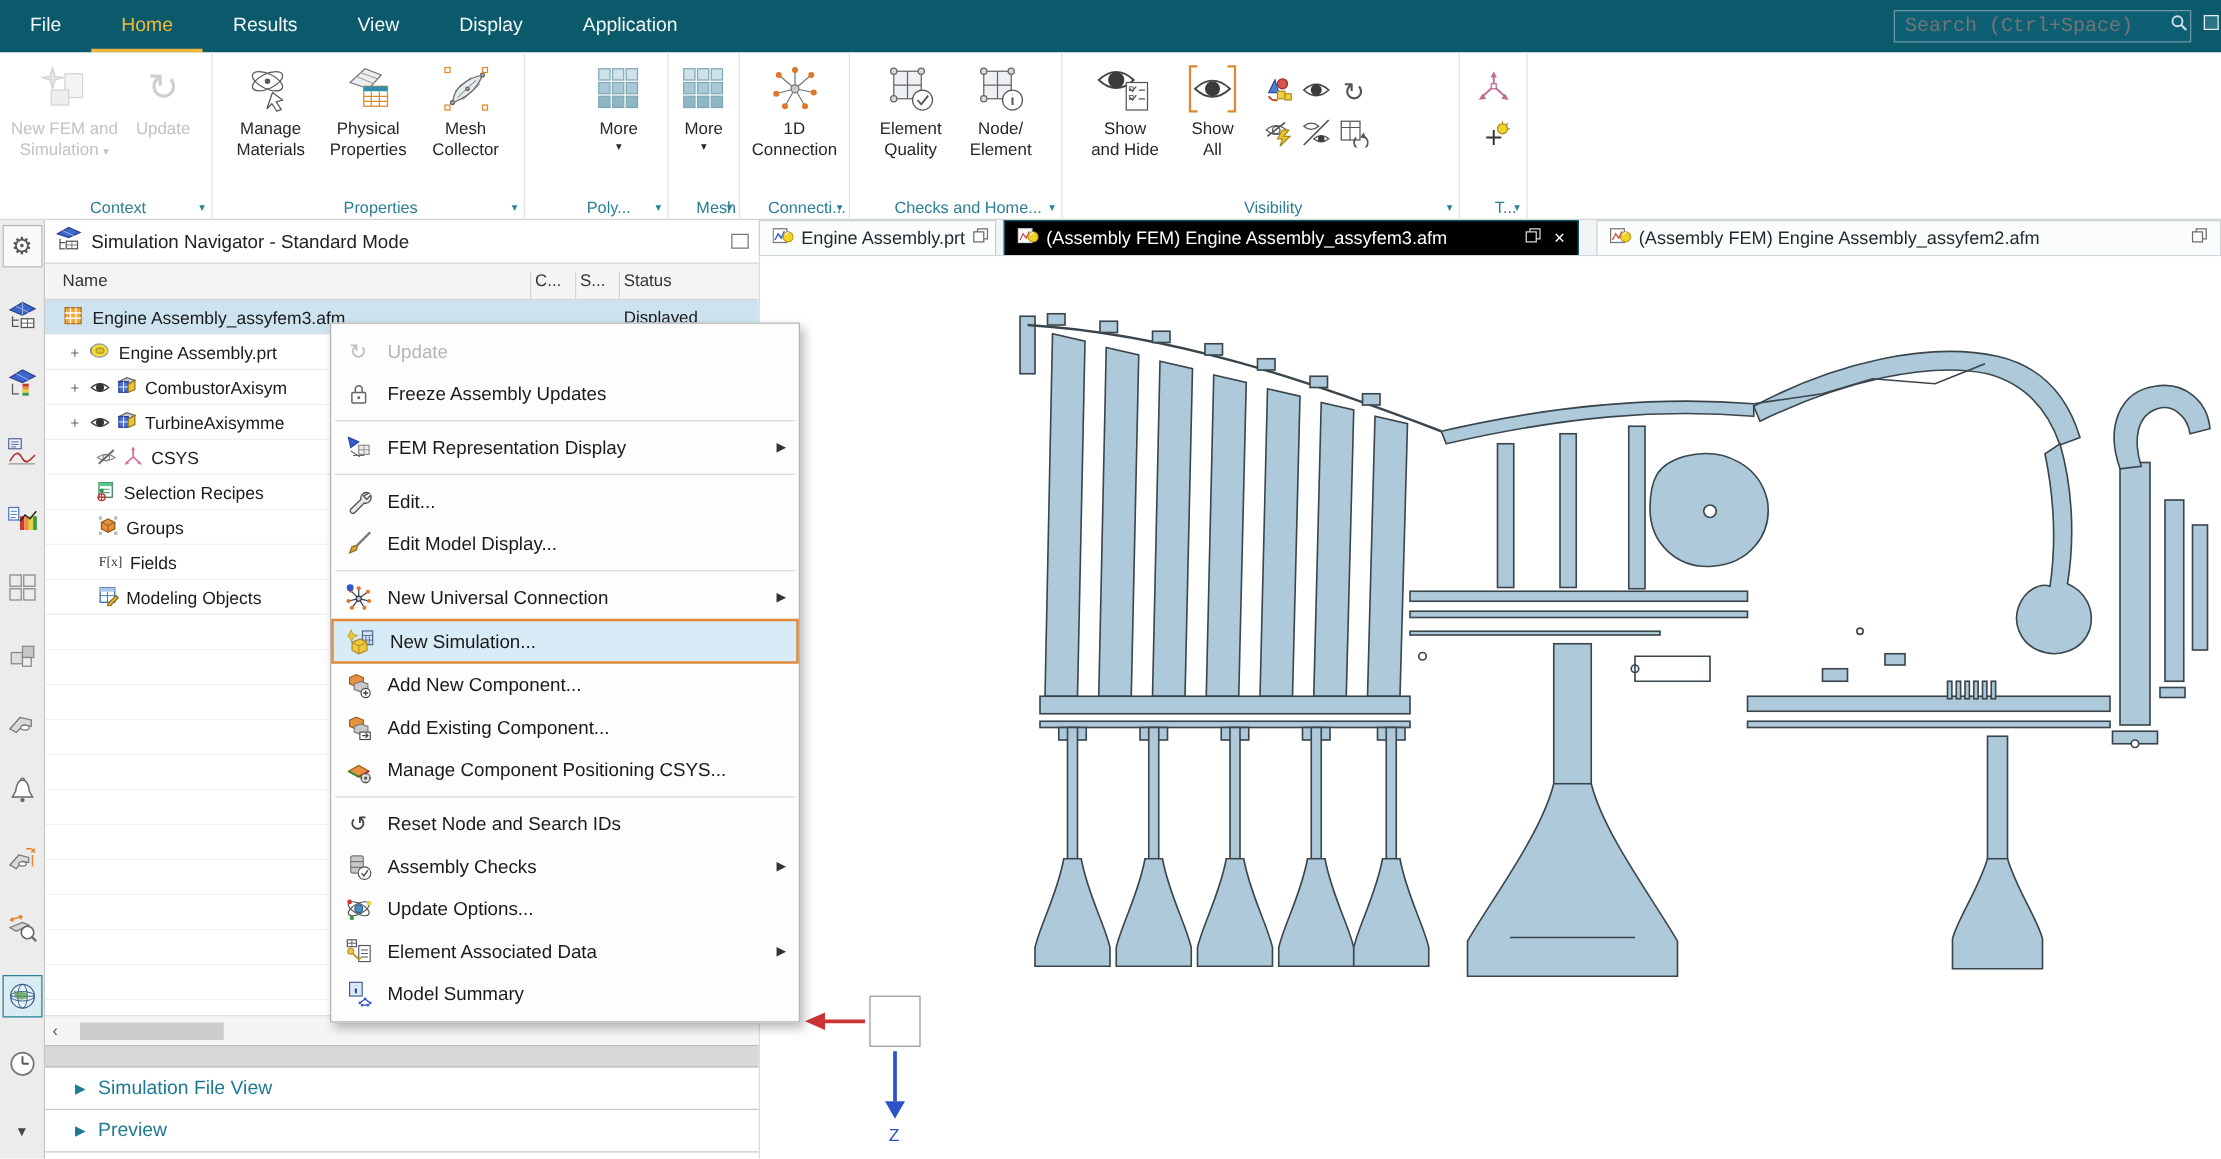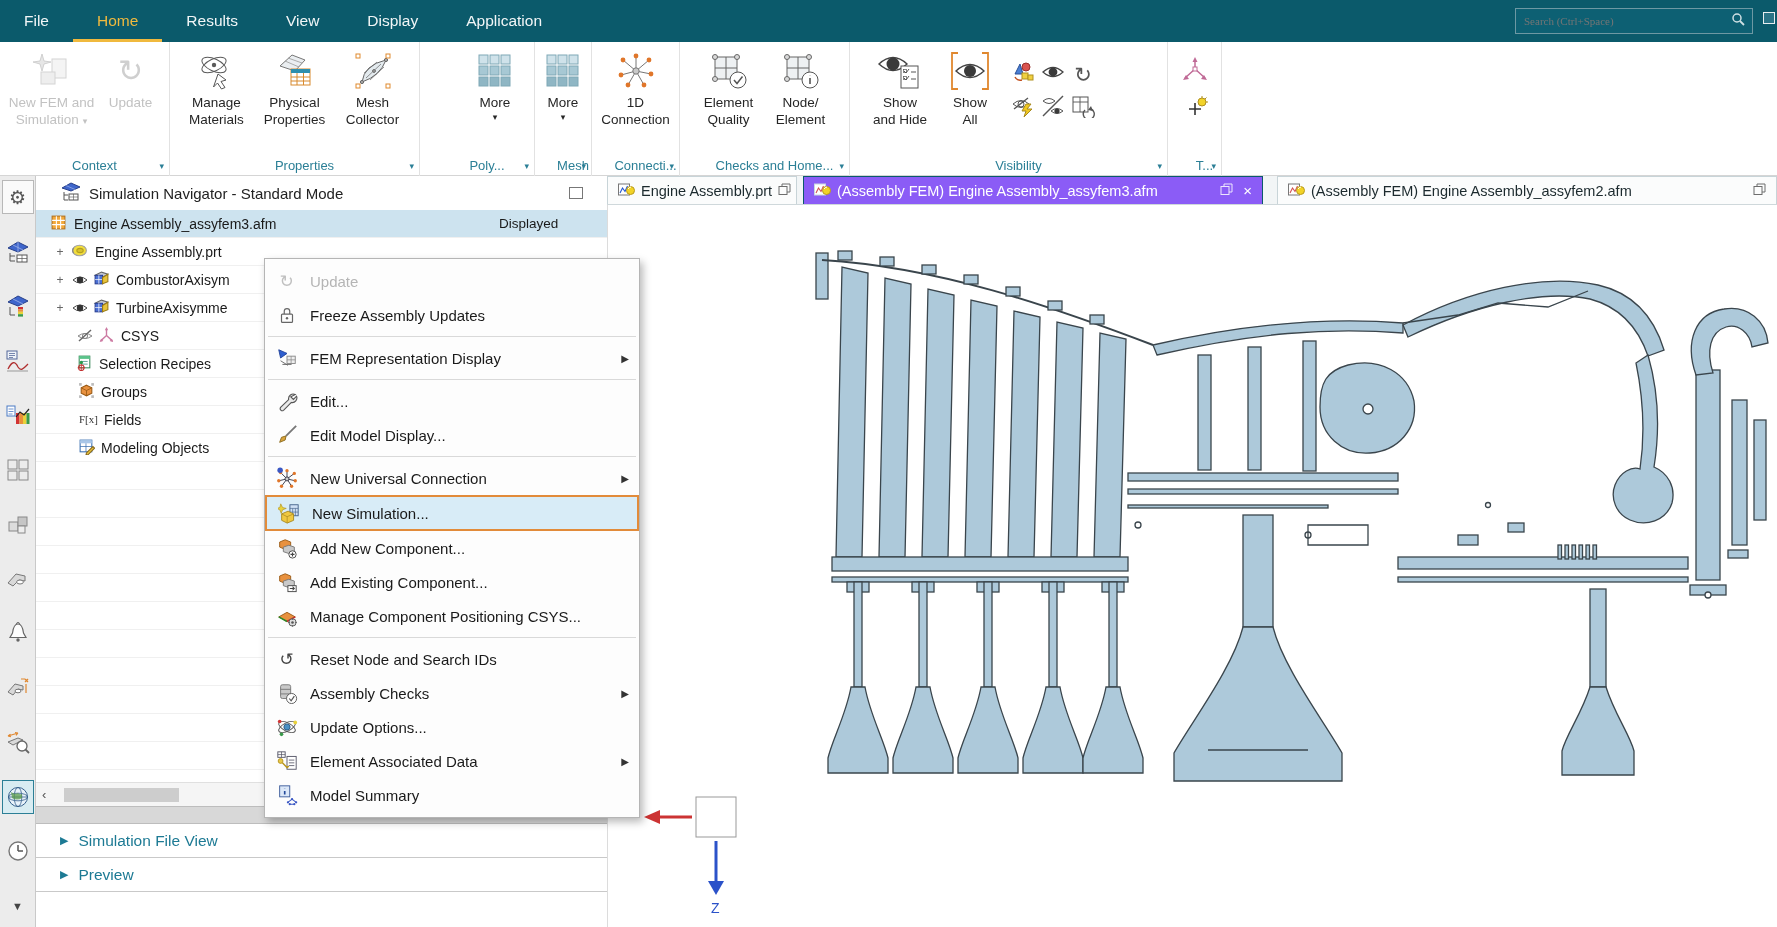--- a/index.html
+++ b/index.html
@@ -8,21 +8,21 @@
        font-family:"Liberation Sans",sans-serif;background:#fff;}
 
   
   .menubar{position:absolute;left:0;top:0;width:1777px;height:42px;background:#0b5a6b;
            display:flex;align-items:stretch;color:#f2f6f7;}
   .mitem{padding:0 24px;display:flex;align-items:center;font-size:15.5px;cursor:default;}
   .mitem.active{color:#f0b93e;border-bottom:3px solid #f0b93e;padding-top:3px;}
   .searchbox{position:absolute;right:24px;top:8px;width:238px;height:26px;border:1px solid #6d98a3;
              background:#0d6073;display:flex;align-items:center;padding:0 6px;}
   .searchbox input{flex:1;background:transparent;border:none;outline:none;color:#b9cfd5;
-                   font-size:11px;font-family:Liberation Serif, serif;}
+                   font-size:16px;font-family:Liberation Mono, monospace;}
   .corner-ico{position:absolute;right:2px;top:12px;width:12px;height:12px;border:1.5px solid #e8eef0;background:#2a7487;}
 
   
   .ribbon{position:absolute;left:0;top:42px;width:1777px;height:134px;background:#fff;
           border-bottom:1px solid #d5d5d5;display:flex;}
   .rgroup{height:134px;border-right:1px solid #e2e2e2;display:flex;flex-direction:column;}
   .rbody{flex:1;display:flex;justify-content:center;align-items:flex-start;padding-top:5px;}
   .rlabel{height:21px;display:flex;align-items:center;justify-content:center;position:relative;
           font-size:13px;color:#2b7f96;padding-left:20px;}
   .rlabel .arr{position:absolute;right:5px;font-size:9px;color:#2b7f96;}
@@ -40,21 +40,21 @@
         border-right:1px solid #c9c9c9;display:flex;flex-direction:column;align-items:center;
         justify-content:space-between;padding:4px 0 4px 0;}
   .rcell{width:32px;height:34px;display:flex;align-items:center;justify-content:center;}
   .rcell.boxed{background:#fafafa;border:1px solid #b8b8b8;}
   .rcell.sel{background:#d8ecf2;border:1px solid #2b7f96;}
   .gear{font-size:19px;color:#555;line-height:1;}
   .chev{font-size:11px;color:#444;}
 
   
   .nav{position:absolute;left:36px;top:176px;width:571px;height:751px;background:#fff;}
-  .nav-title{height:34px;display:flex;align-items:center;gap:7px;padding:0 24px;font-size:15px;color:#222;}
+  .nav-title{height:34px;display:flex;align-items:center;gap:7px;padding:0 8px;font-size:15px;color:#222;}
   .float-btn{margin-left:auto;width:14px;height:12px;border:1px solid #777;background:#fff;}
   .nav-head{height:30px;background:#f4f4f4;border-top:1px solid #d5d5d5;border-bottom:1px solid #d5d5d5;
             position:relative;font-size:13.5px;color:#333;}
   .nav-head span{position:absolute;top:6px;}
   .colline{position:absolute;top:0;bottom:0;width:1px;background:#d5d5d5;}
   .trow{height:28px;display:flex;align-items:center;border-bottom:1px solid #f0f0f0;
         position:relative;font-size:14px;color:#1a1a1a;}
   .trow.sel{background:#cde3ef;}
   .expand{width:12px;text-align:center;color:#666;font-size:12px;}
   .status{position:absolute;left:463px;font-size:13.5px;color:#1a1a1a;}
@@ -65,21 +65,21 @@
   .splitter{height:18px;background:#d8d8d8;border-top:1px solid #bdbdbd;border-bottom:1px solid #bdbdbd;}
   .section{height:34px;display:flex;align-items:center;gap:10px;padding-left:24px;
            border-bottom:1px solid #c9c9c9;font-size:15.5px;color:#1d7a94;}
   .section .sarr{font-size:11px;color:#1d7a94;}
 
   
   .tabbar{position:absolute;left:607px;top:176px;width:1170px;height:29px;background:#f2f5f6;
           display:flex;align-items:stretch;border-bottom:1px solid #cfd8db;}
   .tab{display:flex;align-items:center;gap:6px;padding:0 10px;font-size:14.5px;color:#1c2a2e;
        background:#fbfcfc;border:1px solid #c8d4d8;border-bottom:none;white-space:nowrap;}
-  .tab.active{background:#8b5cf6;color:#fff;border-color:#0b5a6b;}
+  .tab.active{background:#000000;color:#fff;border-color:#0b5a6b;}
   .tab .winglyph{opacity:.85;}
   .tab .x{font-size:15px;margin-left:4px;}
   .tspacer1{width:6px;} .tspacer2{width:14px;}
   .tab.t3{flex:1;overflow:hidden;}
   .tab.t3 .winglyph{margin-left:auto;}
   .tab.t2 .tail{margin-left:auto;display:flex;align-items:center;gap:6px;}
 
   
   .viewport{position:absolute;left:607px;top:205px;width:1170px;height:722px;background:#fff;border-left:1px solid #dcdcdc;}
 
@@ -564,20 +564,29 @@
             <path d="M6 4.5 L15 8.5" stroke="#9fb4e8" stroke-width=".7"></path>
             <path d="M4 11 v8 h4 M4 14 h4" stroke="#555" fill="none"></path>
             <rect x="9" y="13" width="9" height="6" fill="#fff" stroke="#555"></rect>
             <path d="M9 16 h9 M13.5 13 v6" stroke="#555" stroke-width=".6"></path>
           </svg>
       </span>
       <span>Simulation Navigator - Standard Mode</span>
       <span class="float-btn"></span>
     </div>
 
+    <div class="nav-head">
+      <span style="left:14px">Name</span>
+      <span style="left:392px">C...</span>
+      <span style="left:428px">S...</span>
+      <span style="left:463px">Status</span>
+      <span class="colline" style="left:388px"></span>
+      <span class="colline" style="left:424px"></span>
+      <span class="colline" style="left:459px"></span>
+    </div>
 
     <div class="trow sel">
       <span style="width:14px"></span>
       <span>
         <svg width="17" height="17" viewBox="0 0 16 16">
             <rect x="2" y="2" width="12" height="12" fill="#f2a93b" stroke="#b4721e"></rect>
             <path d="M2 6 h12 M2 10 h12 M6 2 v12 M10 2 v12" stroke="#fff" stroke-width="1"></path>
           </svg>
       </span>
       <span style="width:7px"></span>

